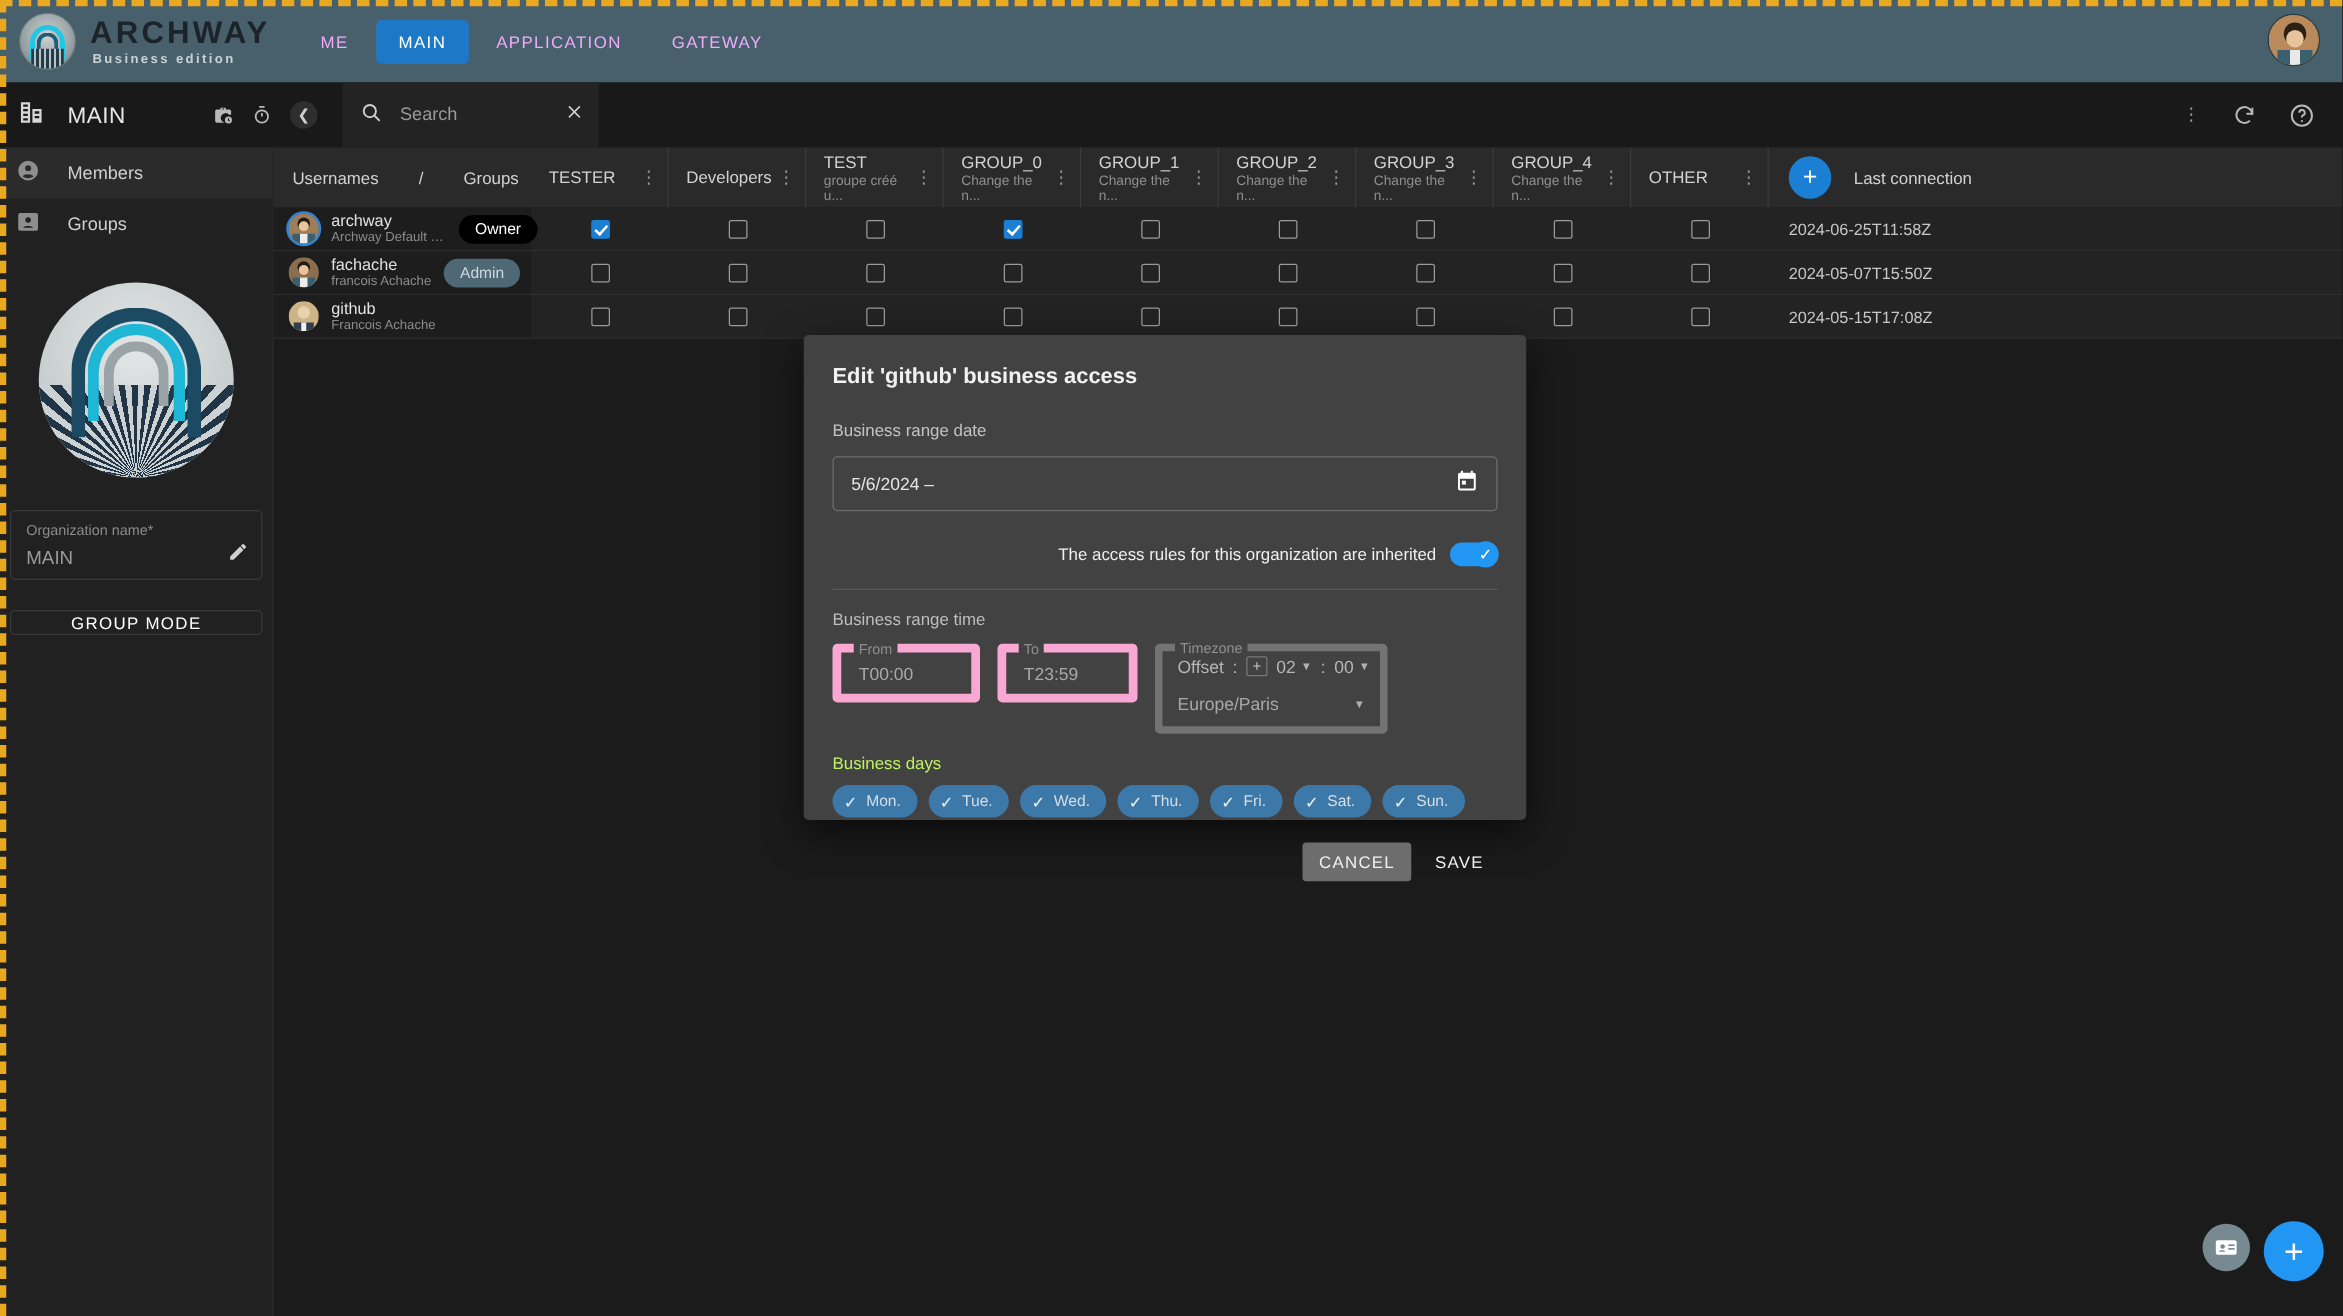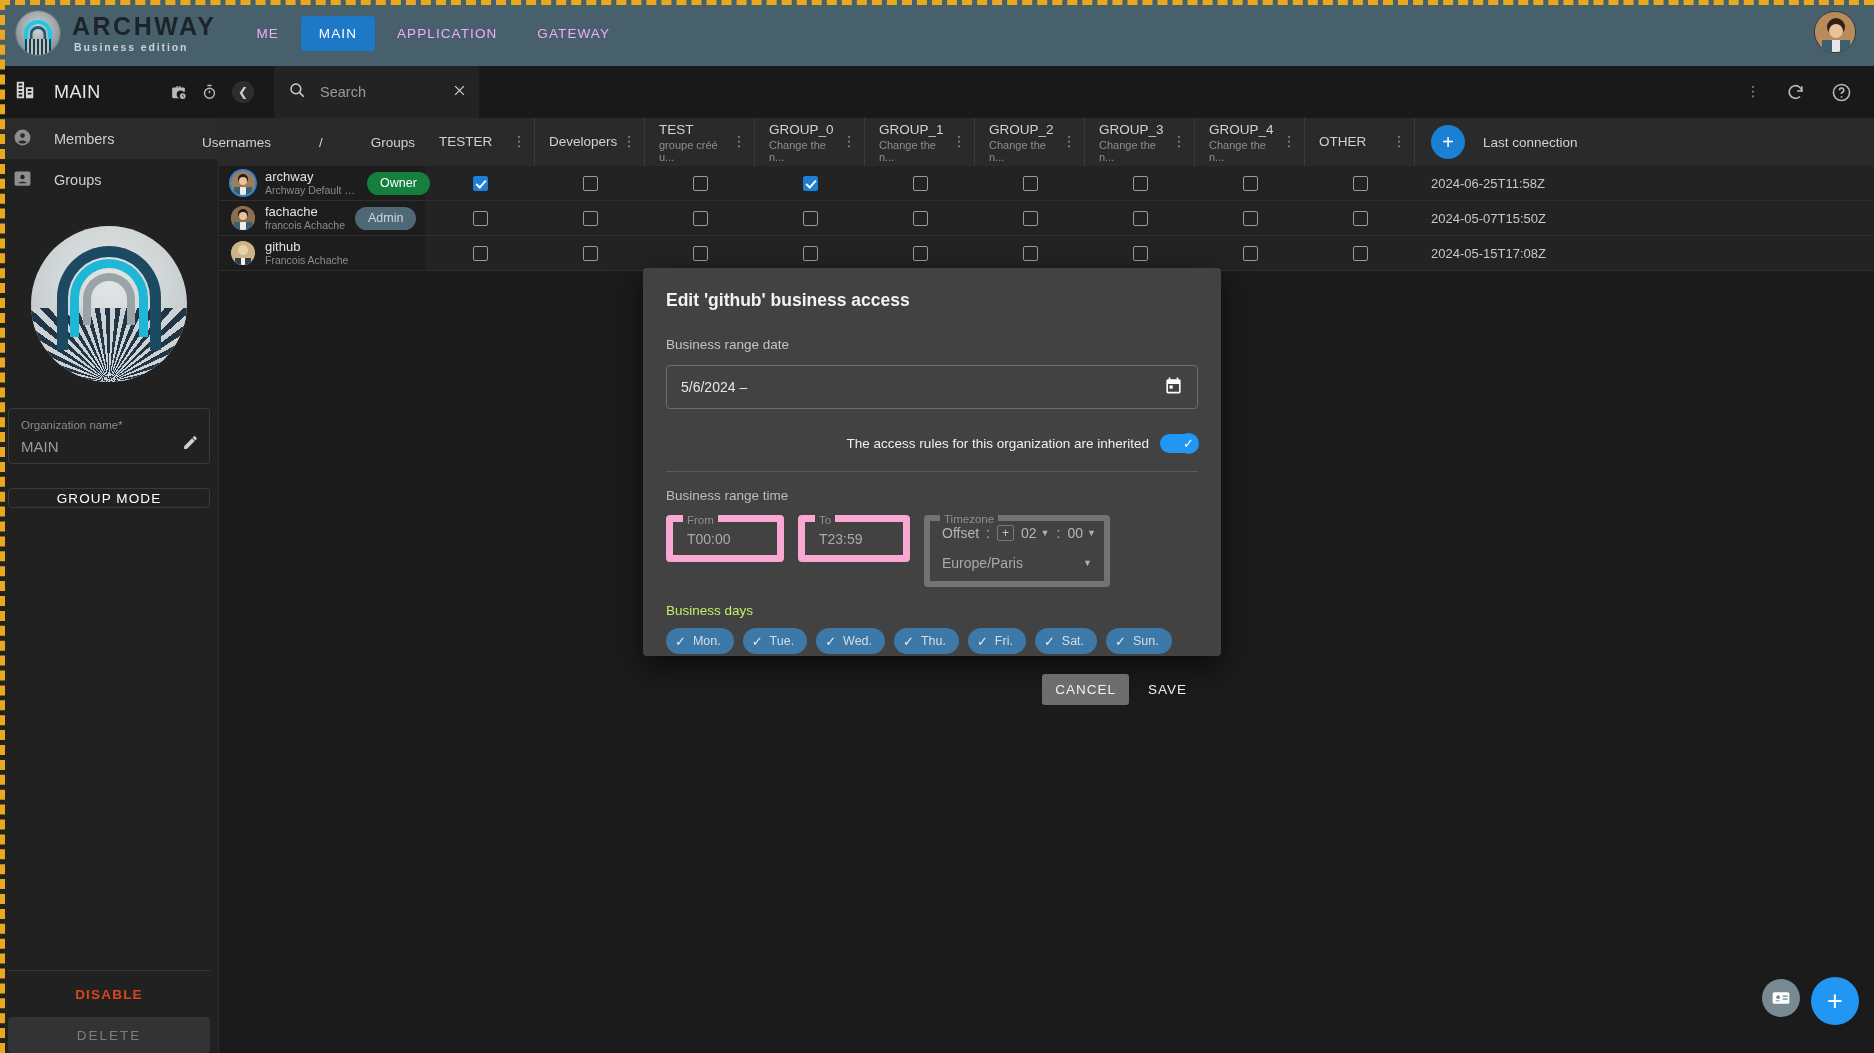--- a/index.html
+++ b/index.html
@@ -139,21 +139,21 @@
     color: #7e7e7e; font-size: 13.5px; letter-spacing: 2px; cursor: pointer;
   }
 
   
   .table-area { position: absolute; left: 219px; top: 118px; width: 1655px; }
   .thead { display: flex; height: 48px; background: #2a2a2a; }
   .th {
     display: flex; align-items: center; border-right: 1px solid #3a3a3a;
     position: relative; flex: none;
   }
-  .th.names { width: 206px; justify-content: flex-end; padding-right: 10px; gap: 48px; border-right: none;}
+  .th.names { width: 206px; justify-content: flex-end; padding-right: 10px; gap: 32px; border-right: none;}
   .th-title { font-size: 13.5px; color: #d2d2d2; }
   .th-sub { font-size: 11px; color: #8e8e8e; margin-top: 2px; }
   .th-grow { width: 110px; padding-left: 14px; justify-content: space-between; padding-right: 8px; }
   .kebab { color: #9c9c9c; font-size: 14px; letter-spacing: 0; line-height: .85; cursor: pointer; }
   .th-last { flex: 1; display: flex; align-items: center; gap: 18px; padding-left: 16px; border-right: none; }
   .fab-add {
     width: 34px; height: 34px; border-radius: 50%; background: #1b7fd4;
     color: #fff; display: flex; align-items: center; justify-content: center;
     font-size: 20px; cursor: pointer; flex: none;
   }
@@ -162,21 +162,21 @@
   .td.user { width: 206px; padding-left: 12px; gap: 10px; background: #1d1d1d; }
   .u-av { width: 24px; height: 24px; border-radius: 50%; overflow: hidden; flex: none; background:#7d6a52; }
   .u-av.ring { box-shadow: 0 0 0 2px #2f86d8; }
   .u-name { font-size: 13px; color: #e2e2e2; line-height: 1.15; }
   .u-desc { font-size: 10.5px; color: #8c8c8c; line-height: 1.15;
     max-width: 92px; white-space: nowrap; overflow: hidden; text-overflow: ellipsis; }
   .chip-role {
     margin-left: auto; margin-right: 9px; height: 23px; padding: 0 13px; border-radius: 12px;
     font-size: 12.5px; display: flex; align-items: center;
   }
-  .chip-owner { background: #15803d; color: #fff; }
+  .chip-owner { background: #000000; color: #fff; }
   .chip-admin { background: #4e6876; color: #cfd8dc; }
   .td.cell { width: 110px; justify-content: center; }
   .cb { width: 15px; height: 15px; border: 1.6px solid #9a9a9a; border-radius: 2px; }
   .cb.on {
     background: #1b7fd4; border-color: #1b7fd4; position: relative;
   }
   .cb.on::after {
     content: ""; position: absolute; left: 4px; top: 1px; width: 4px; height: 8px;
     border: solid #fff; border-width: 0 2px 2px 0; transform: rotate(42deg);
   }
@@ -394,25 +394,20 @@
       <div class="org-field-value">MAIN</div>
       <span class="pencil">
         <svg width="17" height="17" viewBox="0 0 24 24" fill="#d0d0d0">
             <path d="M3 17.2V21h3.8L18 9.8 14.2 6 3 17.2zM20.7 7.1a1 1 0 0 0 0-1.4l-2.4-2.4a1 1 0 0 0-1.4 0L15 5.2 18.8 9l1.9-1.9z"></path>
           </svg>
       </span>
     </div>
 
     <div class="group-mode">GROUP MODE</div>
 
-    <div class="side-bottom">
-      <div class="hr-line"></div>
-      <div class="disable-btn">DISABLE</div>
-      <div class="delete-btn">DELETE</div>
-    </div>
   </div>
 
   <div class="table-area">
     <div class="thead">
       <div class="th names">
         <span class="th-title">Usernames</span>
         <span class="th-title">/</span>
         <span class="th-title">Groups</span>
       </div>
       <div class="th th-grow">

